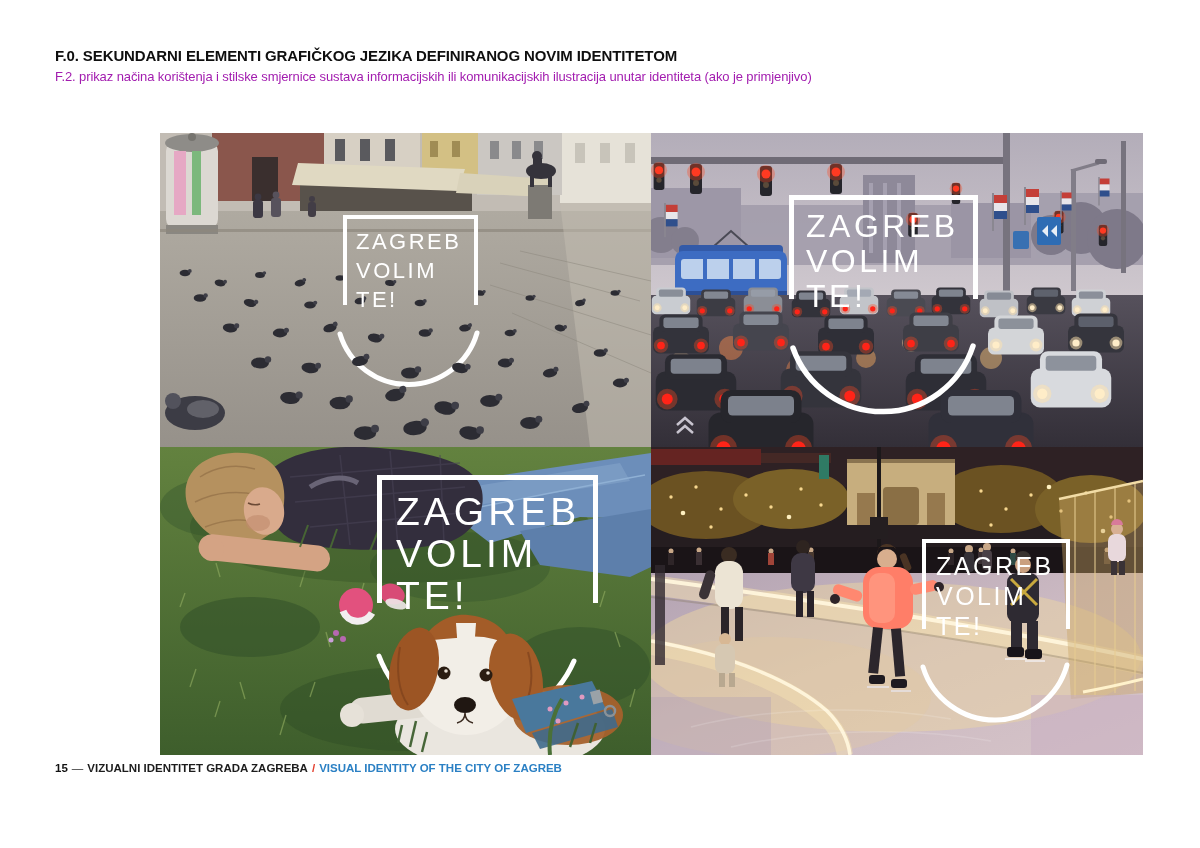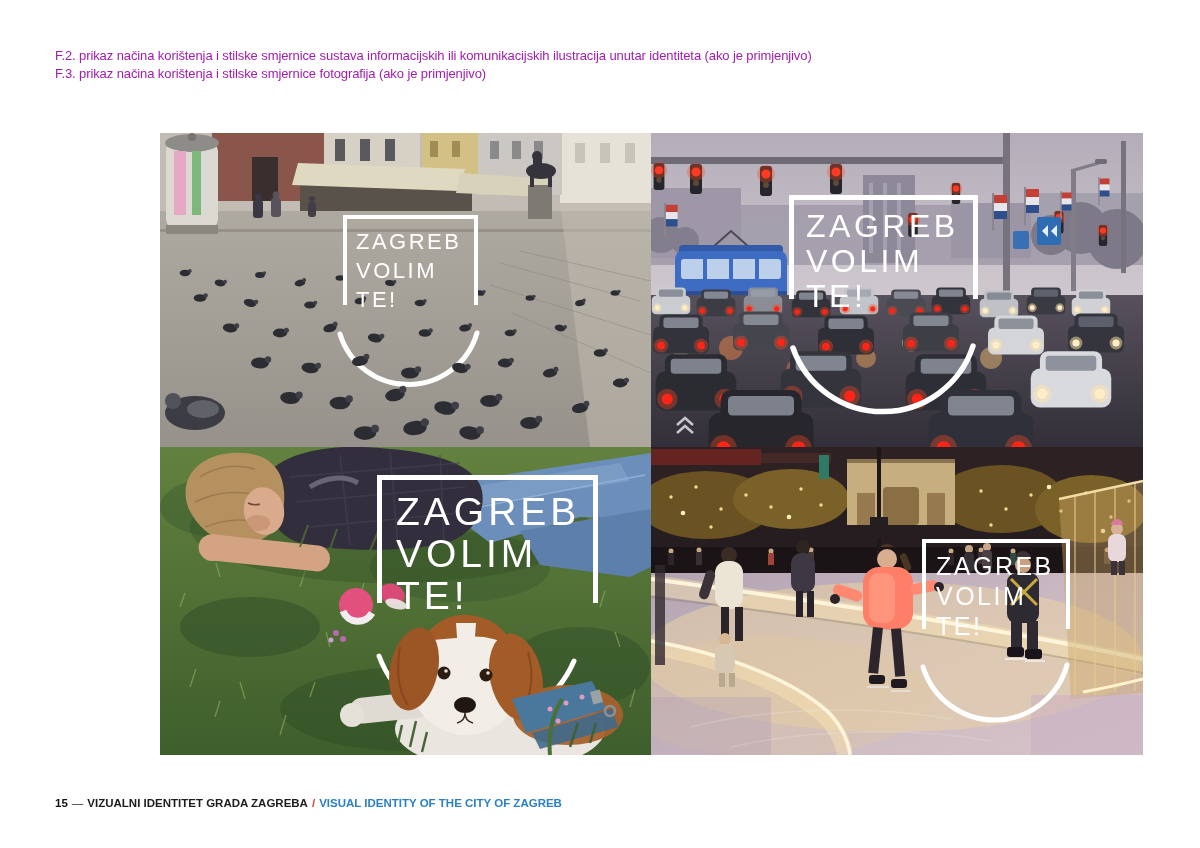--- a/index.html
+++ b/index.html
@@ -22,36 +22,36 @@
   .lt div{white-space:nowrap;}
   #ph1 .lockup{left:183px;top:82px;width:135px;height:90px;border-width:4px;}
   #ph1 .lt{font-size:22px;line-height:29px;letter-spacing:2.5px;padding:8px 0 0 9px;}
   #ph2 .lockup{left:138px;top:62px;width:189px;height:104px;border-width:5px;}
   #ph2 .lt{font-size:32px;line-height:35px;letter-spacing:3.5px;padding:9px 0 0 12px;}
   #ph3 .lockup{left:217px;top:28px;width:221px;height:128px;border-width:5px;}
   #ph3 .lt{font-size:39px;line-height:42px;letter-spacing:4px;padding:11px 0 0 14px;}
   #ph4 .lockup{left:271px;top:92px;width:148px;height:90px;border-width:4px;}
   #ph4 .lt{font-size:25px;line-height:30px;letter-spacing:2.5px;padding:8px 0 0 10px;}
   
-  #footer{position:absolute;left:55px;top:797px;font-size:11.5px;font-weight:bold;letter-spacing:0;}
+  #footer{position:absolute;left:55px;top:762px;font-size:11.5px;font-weight:bold;letter-spacing:0;}
   #footer span{margin-right:4px;}
   #footer .num{color:#111;}
   #footer .dash{color:#2a2a2a;font-weight:normal;}
   #footer .hr{color:#1c1c1c;}
   #footer .slash{color:#e3402f;}
   #footer .en{color:#2b80c4;}
 </style>
 </head>
 <body>
 
 <div id="page">
 
   <div id="header">
+    <div class="title">F.0. SEKUNDARNI ELEMENTI GRAFIČKOG JEZIKA DEFINIRANOG NOVIM IDENTITETOM</div>
     <div class="sub">F.2. prikaz načina korištenja i stilske smjernice sustava informacijskih ili komunikacijskih ilustracija unutar identiteta (ako je primjenjivo)</div>
-    <div class="sub">F.3. prikaz načina korištenja i stilske smjernice fotografija (ako je primjenjivo)</div>
   </div>
 
   <div id="grid">
 
     <div class="photo" id="ph1">
       <svg viewBox="0 0 491 314" preserveAspectRatio="none">
         <defs>
           <linearGradient id="pave1" x1="0" y1="0" x2="0" y2="1">
             <stop offset="0" stop-color="#b7b2a8"></stop>
               <stop offset="1" stop-color="#96918a"></stop>

